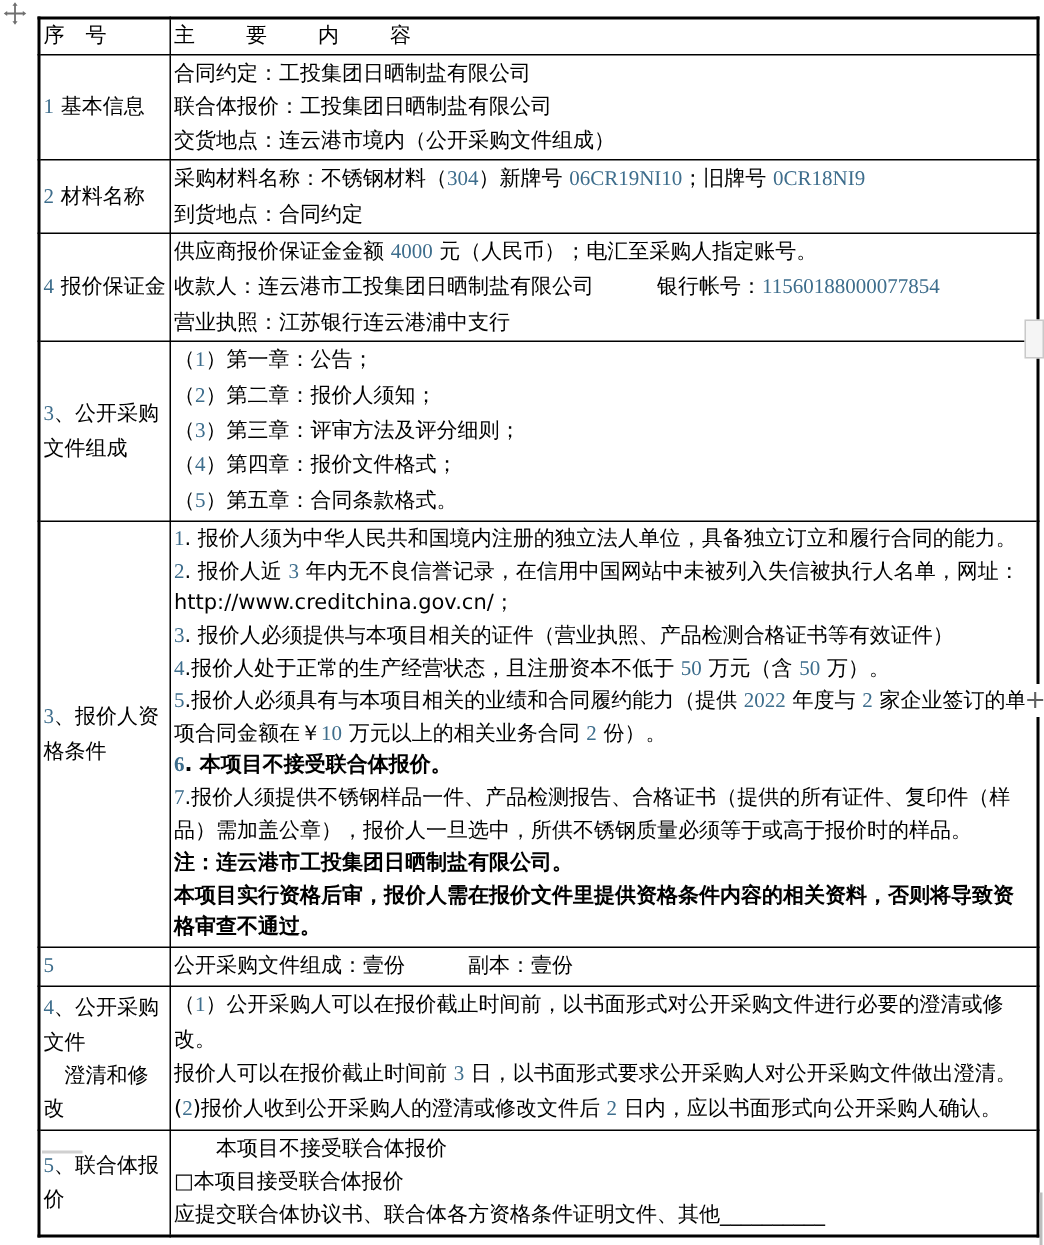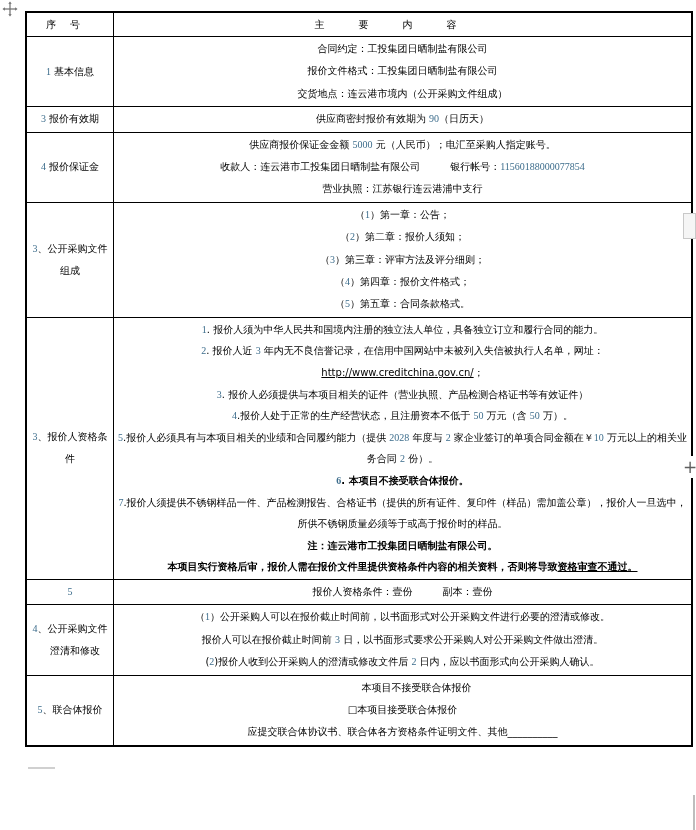--- a/index.html
+++ b/index.html
@@ -12,34 +12,34 @@
   .move-handle{position:absolute;left:2px;top:1px;width:16px;height:16px;color:#6f6f6f;}
   .move-handle svg{width:16px;height:16px;display:block;}
   
   table.doc{
     position:absolute;left:25px;top:11px;width:668px;
     border-collapse:collapse;table-layout:fixed;
     border:2px solid #000;
   }
   table.doc td{
     border:1px solid #000;vertical-align:middle;
-    padding:1px 2px;font-size:10px;text-align:center;
+    padding:1px 2px;font-size:14px;
   }
   td.label-cell{
     width:82px;line-height:22px;white-space:pre-wrap;word-break:break-all;
   }
   td.content-cell{line-height:22.4px;word-break:break-all;}
   tr.tight td.content-cell{line-height:21.6px;}
   td.head{line-height:21px;}
   td.head.col1{letter-spacing:14px;}
   td.head.col2{letter-spacing:34px;}
   .line{min-height:1em;}
   .line.bold{font-weight:bold;}
   .line.indent{text-indent:28px;}
-  .u{text-decoration:underline;}
+  .u{}
   .num{color:#3d6d8c;font-family:"Liberation Serif","DejaVu Serif",serif;}
   
   .edge-box{
     position:absolute;left:683px;top:213px;width:11px;height:24px;
     border:1px solid #c9c9c9;background:#f5f5f5;
   }
   .plus-handle{
     position:absolute;left:683px;top:456px;width:13px;height:22px;
     font-size:17px;line-height:22px;color:#5f5f5f;background:#fff;text-align:center;
   }
@@ -67,34 +67,35 @@
 <table class="doc">
   <tbody>
     <tr>
       <td class="label-cell head col1">序号</td>
       <td class="content-cell head col2">主要内容</td>
     </tr>
   <tr>
         <td class="label-cell"><span class="num">1</span> 基本信息</td>
         <td class="content-cell">
           <div class="line"><span>合同约定：工投集团日晒制盐有限公司</span></div>
-          <div class="line"><span>报价文件格式：工投集团日晒制盐有限公司</span></div>
+          <div class="line"><span>联合体报价：工投集团日晒制盐有限公司</span></div>
           <div class="line"><span>交货地点：连云港市境内（公开采购文件组成）</span></div>
         </td>
       </tr>
       <tr>
-        <td class="label-cell"><span class="num">3</span> 报价有效期</td>
+        <td class="label-cell"><span class="num">2</span> 材料名称</td>
         <td class="content-cell">
-          <div class="line"><span>供应商密封报价有效期为 <span class="num">90</span>（日历天）</span></div>
+          <div class="line"><span>采购材料名称：不锈钢材料（<span class="num">304</span>）新牌号 <span class="num">06CR19NI10</span>；旧牌号 <span class="num">0CR18NI9</span></span></div>
+          <div class="line"><span>到货地点：合同约定</span></div>
         </td>
       </tr>
       <tr>
         <td class="label-cell"><span class="num">4</span> 报价保证金</td>
         <td class="content-cell">
-          <div class="line"><span>供应商报价保证金金额 <span class="num">5000</span> 元（人民币）；电汇至采购人指定账号。</span></div>
+          <div class="line"><span>供应商报价保证金金额 <span class="num">4000</span> 元（人民币）；电汇至采购人指定账号。</span></div>
           <div class="line"><span>收款人：连云港市工投集团日晒制盐有限公司　　　银行帐号：<span class="num">11560188000077854</span></span></div>
           <div class="line"><span>营业执照：江苏银行连云港浦中支行</span></div>
         </td>
       </tr>
       <tr>
         <td class="label-cell"><span class="num">3</span>、公开采购文件组成</td>
         <td class="content-cell">
           <div class="line"><span>（<span class="num">1</span>）第一章：公告；</span></div>
           <div class="line"><span>（<span class="num">2</span>）第二章：报价人须知；</span></div>
           <div class="line"><span>（<span class="num">3</span>）第三章：评审方法及评分细则；</span></div>
@@ -103,31 +104,31 @@
         </td>
       </tr>
       <tr class="tight">
         <td class="label-cell"><span class="num">3</span>、报价人资格条件</td>
         <td class="content-cell">
           <div class="line"><span><span class="num">1</span>. 报价人须为中华人民共和国境内注册的独立法人单位，具备独立订立和履行合同的能力。</span></div>
           <div class="line"><span><span class="num">2</span>. 报价人近 <span class="num">3</span> 年内无不良信誉记录，在信用中国网站中未被列入失信被执行人名单，网址：</span></div>
           <div class="line"><span class="u">http://www.creditchina.gov.cn/</span><span>；</span></div>
           <div class="line"><span><span class="num">3</span>. 报价人必须提供与本项目相关的证件（营业执照、产品检测合格证书等有效证件）</span></div>
           <div class="line"><span><span class="num">4</span>.报价人处于正常的生产经营状态，且注册资本不低于 <span class="num">50</span> 万元（含 <span class="num">50</span> 万）。</span></div>
-          <div class="line"><span><span class="num">5</span>.报价人必须具有与本项目相关的业绩和合同履约能力（提供 <span class="num">2028</span> 年度与 <span class="num">2</span> 家企业签订的单项合同金额在￥<span class="num">10</span> 万元以上的相关业务合同 <span class="num">2</span> 份）。</span></div>
+          <div class="line"><span><span class="num">5</span>.报价人必须具有与本项目相关的业绩和合同履约能力（提供 <span class="num">2022</span> 年度与 <span class="num">2</span> 家企业签订的单项合同金额在￥<span class="num">10</span> 万元以上的相关业务合同 <span class="num">2</span> 份）。</span></div>
           <div class="line bold"><span><span class="num">6</span>. 本项目不接受联合体报价。</span></div>
           <div class="line"><span><span class="num">7</span>.报价人须提供不锈钢样品一件、产品检测报告、合格证书（提供的所有证件、复印件（样品）需加盖公章），报价人一旦选中，所供不锈钢质量必须等于或高于报价时的样品。</span></div>
           <div class="line bold"><span>注：连云港市工投集团日晒制盐有限公司。</span></div>
           <div class="line bold"><span>本项目实行资格后审，报价人需在报价文件里提供资格条件内容的相关资料，否则将导致</span><span class="u">资格审查不通过。</span></div>
         </td>
       </tr>
       <tr>
         <td class="label-cell"><span class="num">5</span></td>
         <td class="content-cell">
-          <div class="line"><span>报价人资格条件：壹份　　　副本：壹份</span></div>
+          <div class="line"><span>公开采购文件组成：壹份　　　副本：壹份</span></div>
         </td>
       </tr>
       <tr>
         <td class="label-cell"><span class="num">4</span>、公开采购文件
 　澄清和修改</td>
         <td class="content-cell">
           <div class="line"><span>（<span class="num">1</span>）公开采购人可以在报价截止时间前，以书面形式对公开采购文件进行必要的澄清或修改。</span></div>
           <div class="line"><span>报价人可以在报价截止时间前 <span class="num">3</span> 日，以书面形式要求公开采购人对公开采购文件做出澄清。</span></div>
           <div class="line"><span>(<span class="num">2</span>)报价人收到公开采购人的澄清或修改文件后 <span class="num">2</span> 日内，应以书面形式向公开采购人确认。</span></div>
         </td>

